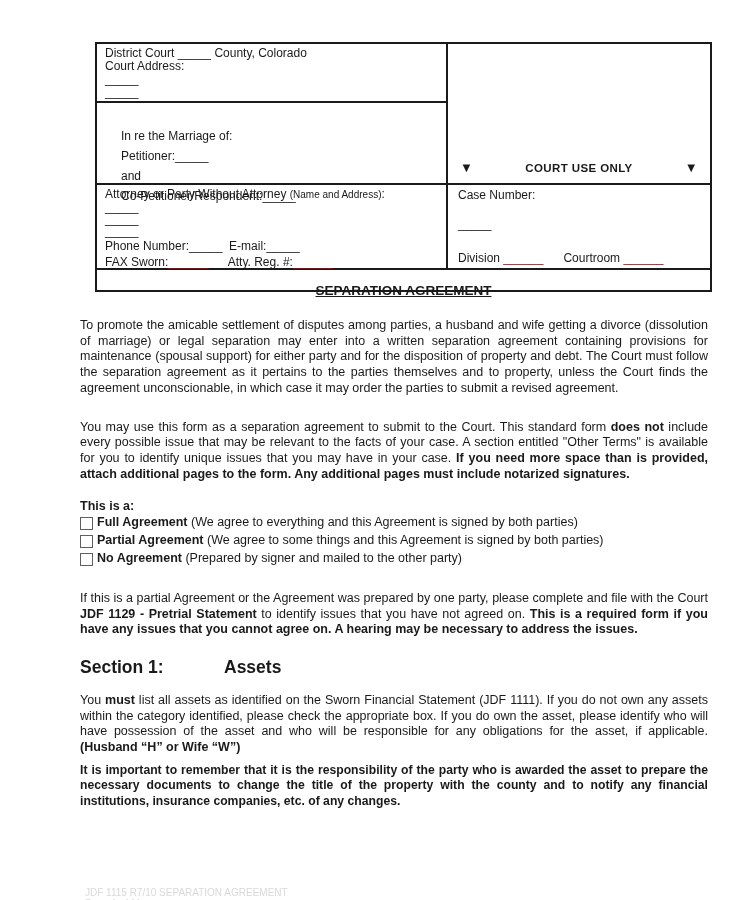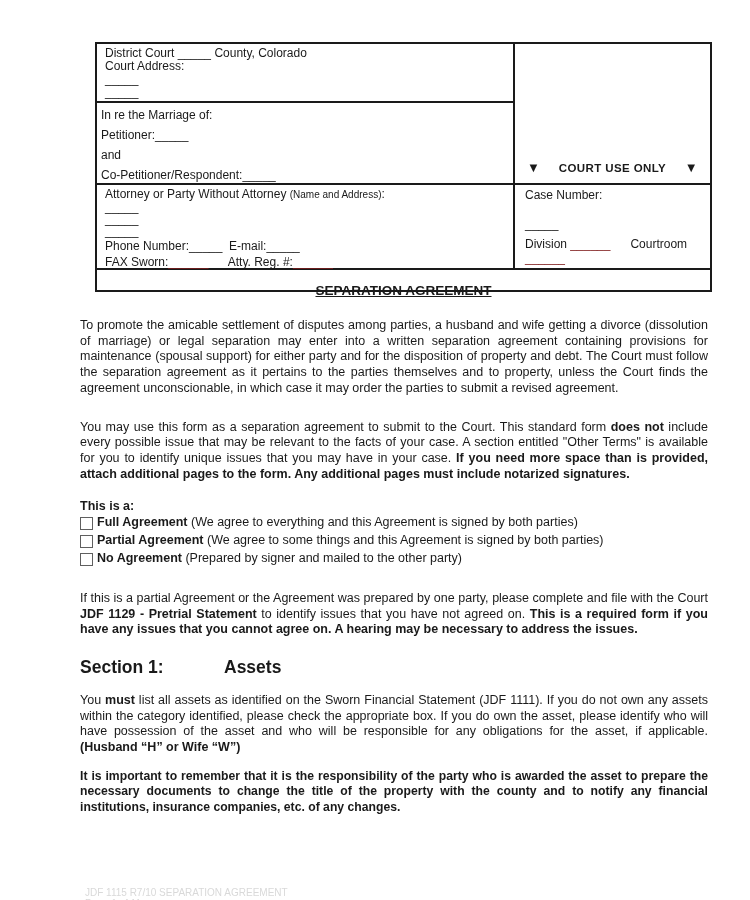--- a/index.html
+++ b/index.html
@@ -10,25 +10,25 @@
     font-family:"Liberation Sans", sans-serif; color:#1a1a1a;
   }
 
   
   .ctable {
     position:absolute; left:95px; top:42px; width:617px; height:250px;
     border:2px solid #1a1a1a; font-size:12px;
   }
   .trow1 { height:139px; display:flex; }
   .trow2 { height:85px; display:flex; border-top:2px solid #1a1a1a; }
-  .tleft  { width:418px; border-right:2px solid #1a1a1a; }
+  .tleft  { width:351px; border-right:2px solid #1a1a1a; }
   .tright { flex:1; }
   .cline { white-space:pre-wrap; }
   .courtinfo { height:59px; border-bottom:2px solid #1a1a1a; padding:3px 8px 0; line-height:13px; }
-  .marriage  { padding:6px 4px 0; line-height:13px; }
+  .marriage  { padding:6px 24px 0; line-height:13px;margin-top:21px; }
   .marriage .mt { margin-top:7px; }
   .attorney  { padding:3px 8px 0; line-height:13px; }
   .attorney .blank { line-height:12px; }
   .attorney .contact { margin-top:2px; line-height:14px; }
   .small { font-size:10px; }
   .gray  { color:#7f1d1d; }
   .courtuse {
     height:100%; display:flex; flex-direction:column; justify-content:flex-end;
     padding:0 12px 8px;
   }
@@ -58,21 +58,21 @@
   .choice-row { display:flex; align-items:flex-start; height:18px; }
   .checkbox {
     width:13px; height:13px; border:1.5px solid #5f5f5f; background:#fff;
     margin:2px 4px 0 0; flex:0 0 auto;
   }
   .choice-label { white-space:pre-wrap; }
   .p3 { margin-top:22px; }
   .section-heading { margin-top:22px; font-size:17.5px; font-weight:bold; text-align:left; }
   .section-heading .num { display:inline-block; width:144px; }
   .p4 { margin-top:17px; }
-  .p5 { margin-top:13px; font-weight:bold; font-size:12.2px; }
+  .p5 { margin-top:7px; font-weight:bold; font-size:12.2px; }
 
   
   .footer {
     position:absolute; left:85px; top:887px; width:558px;
     display:flex; justify-content:space-between;
     color:#d9d9d9; font-size:10px;flex-direction:column;
   }
   b { font-weight:bold; }
 </style>
 </head>

